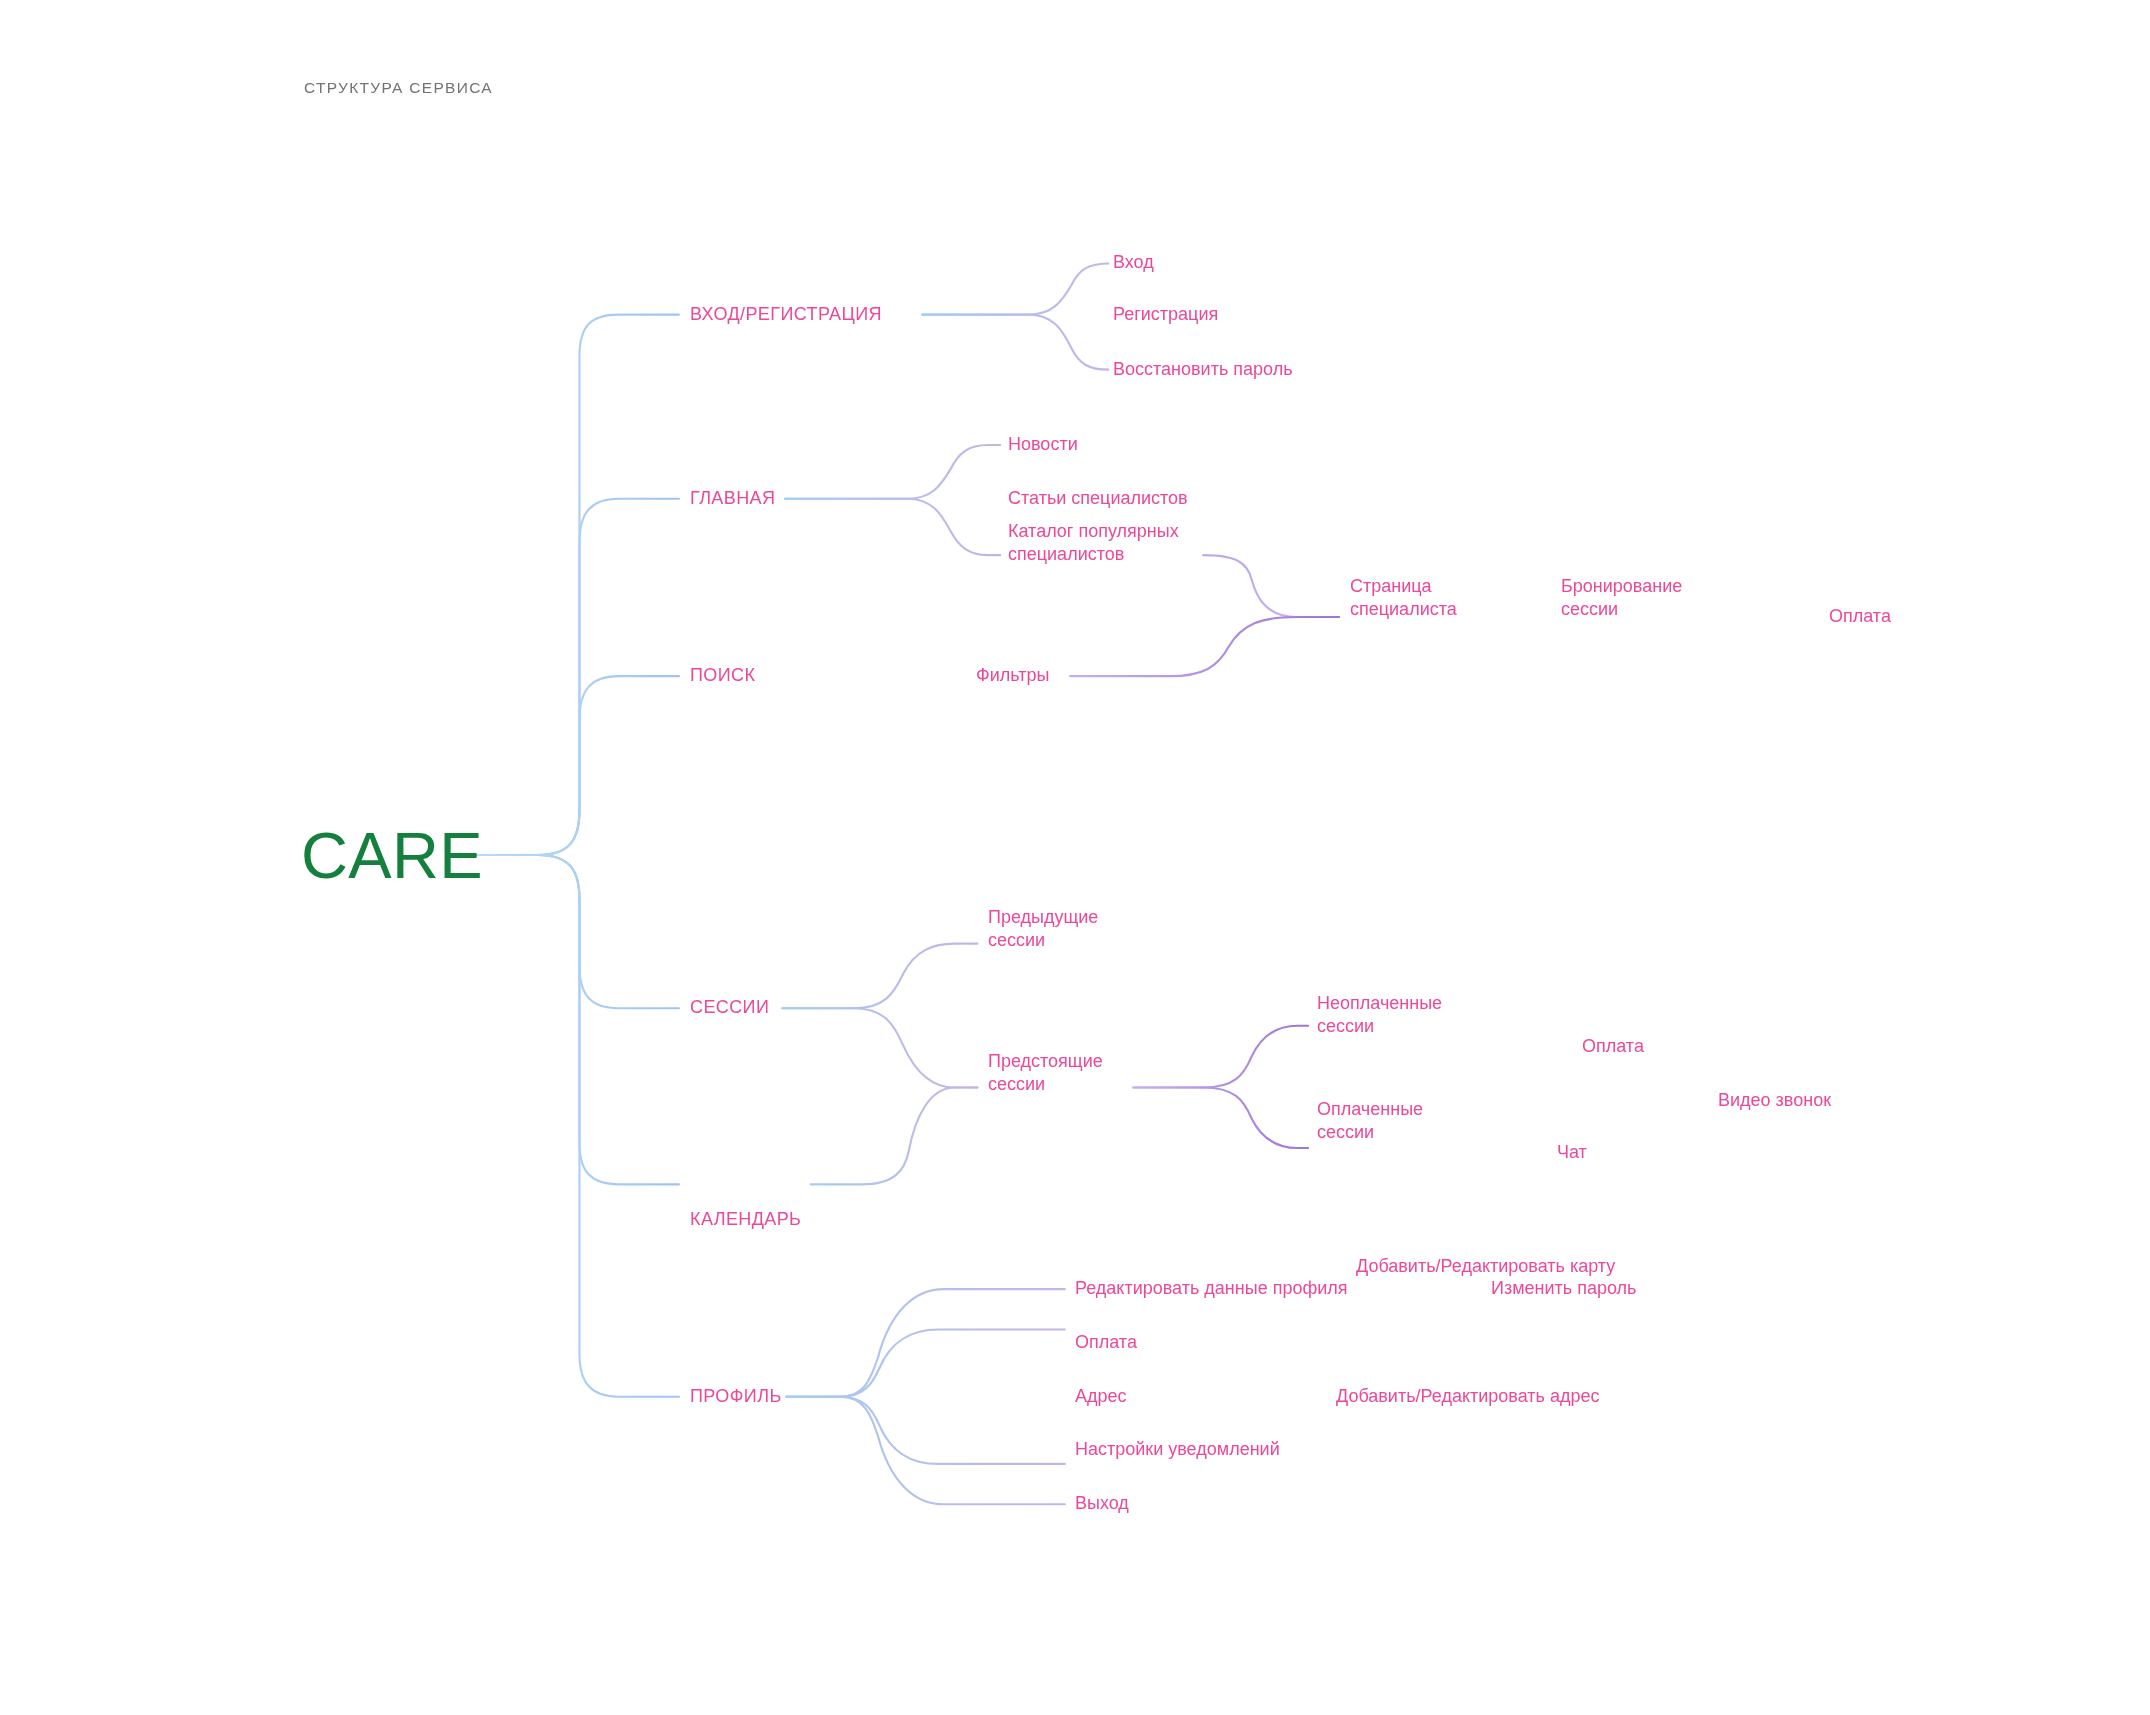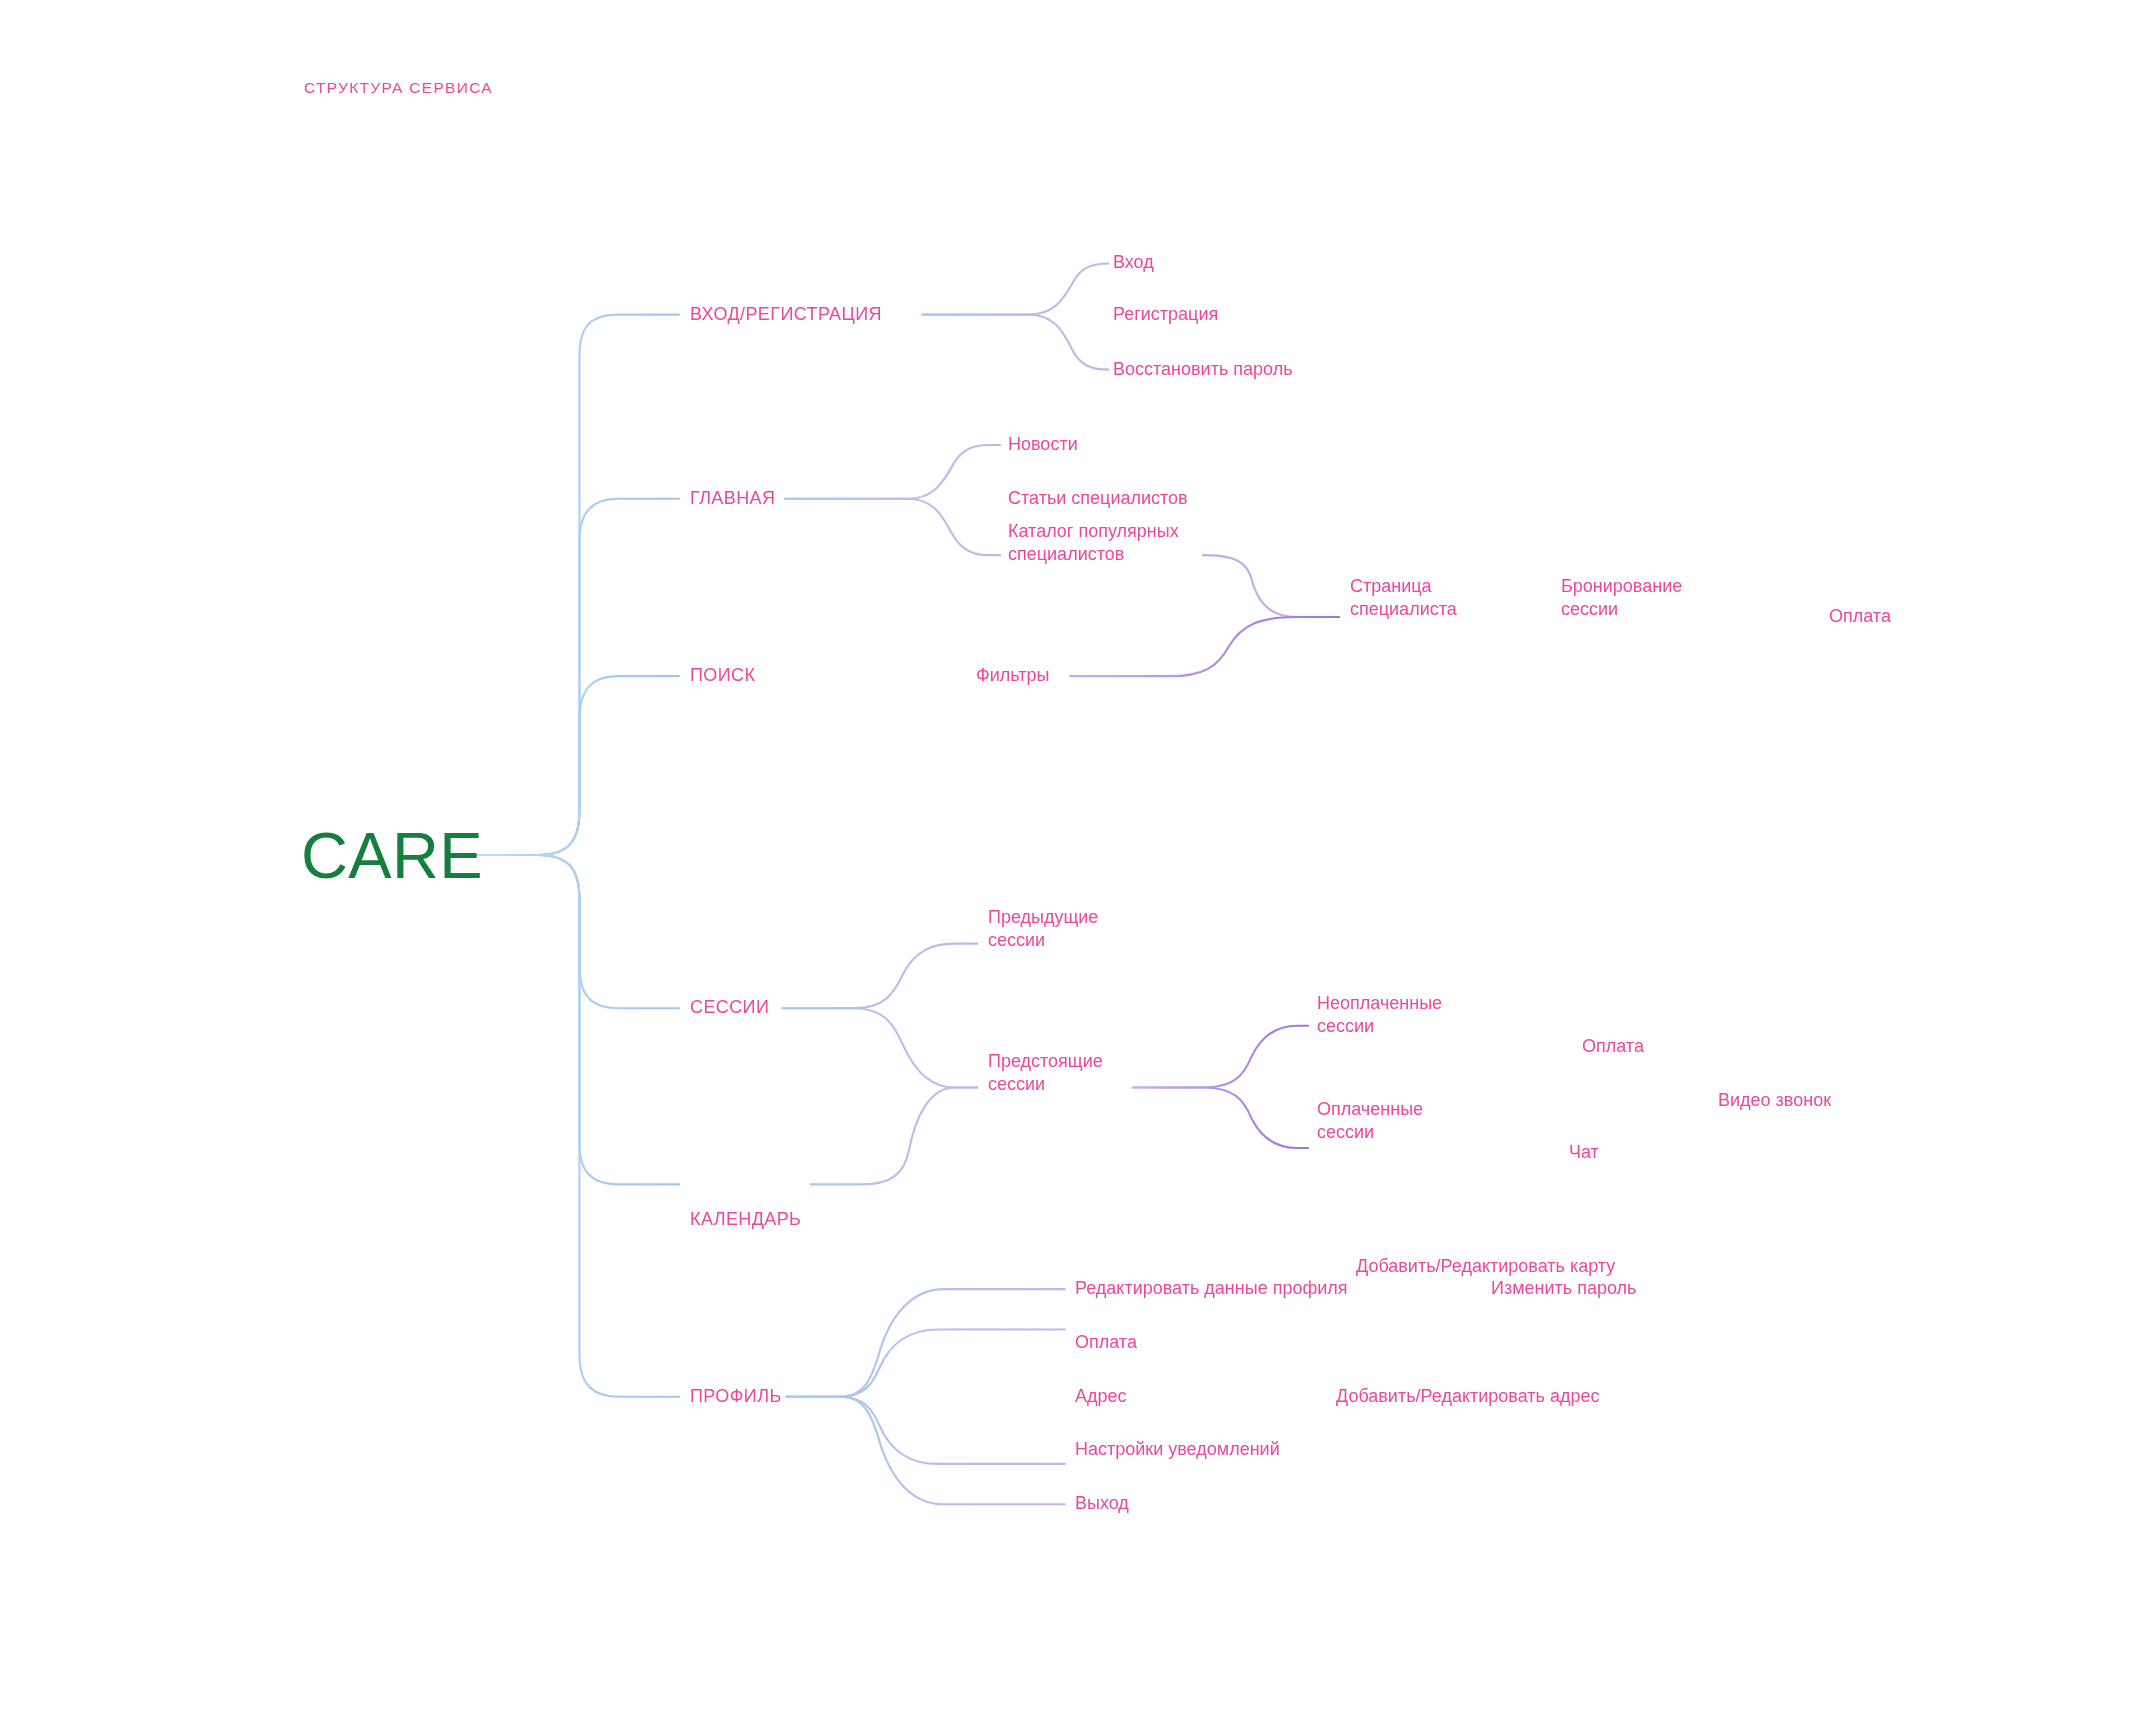--- a/index.html
+++ b/index.html
@@ -6,21 +6,21 @@
   body{
     width:2151px;height:1716px;overflow:hidden;position:relative;
     font-family:"Liberation Sans","DejaVu Sans",sans-serif;
     -webkit-font-smoothing:antialiased;
   }
   #canvas{position:absolute;inset:0;width:2151px;height:1716px;}
   #wires{position:absolute;left:0;top:0;width:2151px;height:1716px;pointer-events:none;}
 
   .eyebrow{
     position:absolute;left:304px;top:79px;
-    font-size:15.5px;letter-spacing:1.3px;color:#ec4899;font-weight:400;
+    font-size:15.5px;letter-spacing:1.3px;color:#737373;font-weight:400;
     white-space:nowrap;
   }
 
   .root-label{
     position:absolute;
     font-size:65px;font-weight:400;color:#15803d;letter-spacing:0.3px;
     white-space:nowrap;line-height:1;
   }
 
   .node{
@@ -147,21 +147,21 @@
       <div class="node lvl2" style="left: 988px; top: 929px; transform: translateY(-50%);">Предыдущие
 сессии</div>
       <div class="node lvl2" style="left: 988px; top: 1073px; transform: translateY(-50%);">Предстоящие
 сессии</div>
       <div class="node lvl1" style="left: 690px; top: 1184px; transform: translateY(-50%); margin-top: 36px;">КАЛЕНДАРЬ</div>
       <div class="node lvl3" style="left: 1317px; top: 1015px; transform: translateY(-50%);">Неоплаченные
 сессии</div>
       <div class="node lvl4" style="left: 1582px; top: 1047px; transform: translateY(-50%);">Оплата</div>
       <div class="node lvl3" style="left: 1317px; top: 1121px; transform: translateY(-50%);">Оплаченные
 сессии</div>
-      <div class="node lvl4" style="left: 1557px; top: 1153px; transform: translateY(-50%); margin-left: 12px;">Чат</div>
+      <div class="node lvl4" style="left: 1557px; top: 1153px; transform: translateY(-50%);">Чат</div>
       <div class="node lvl4" style="left: 1718px; top: 1101px; transform: translateY(-50%);">Видео звонок</div>
       <div class="node lvl1" style="left: 690px; top: 1397px; transform: translateY(-50%); text-align: center;">ПРОФИЛЬ</div>
       <div class="node lvl2" style="left: 1075px; top: 1289px; transform: translateY(-50%);">Редактировать данные профиля</div>
       <div class="node lvl3" style="left: 1491px; top: 1289px; transform: translateY(-50%);">Изменить пароль</div>
       <div class="node lvl2" style="left: 1075px; top: 1343px; transform: translateY(-50%);">Оплата</div>
       <div class="node lvl3" style="left: 1356px; top: 1267px; transform: translateY(-50%);">Добавить/Редактировать карту</div>
       <div class="node lvl2" style="left: 1075px; top: 1397px; transform: translateY(-50%);">Адрес</div>
       <div class="node lvl3" style="left: 1336px; top: 1397px; transform: translateY(-50%);">Добавить/Редактировать адрес</div>
       <div class="node lvl2" style="left: 1075px; top: 1450px; transform: translateY(-50%);">Настройки уведомлений</div>
       <div class="node lvl2" style="left: 1075px; top: 1504px; transform: translateY(-50%);">Выход</div>

